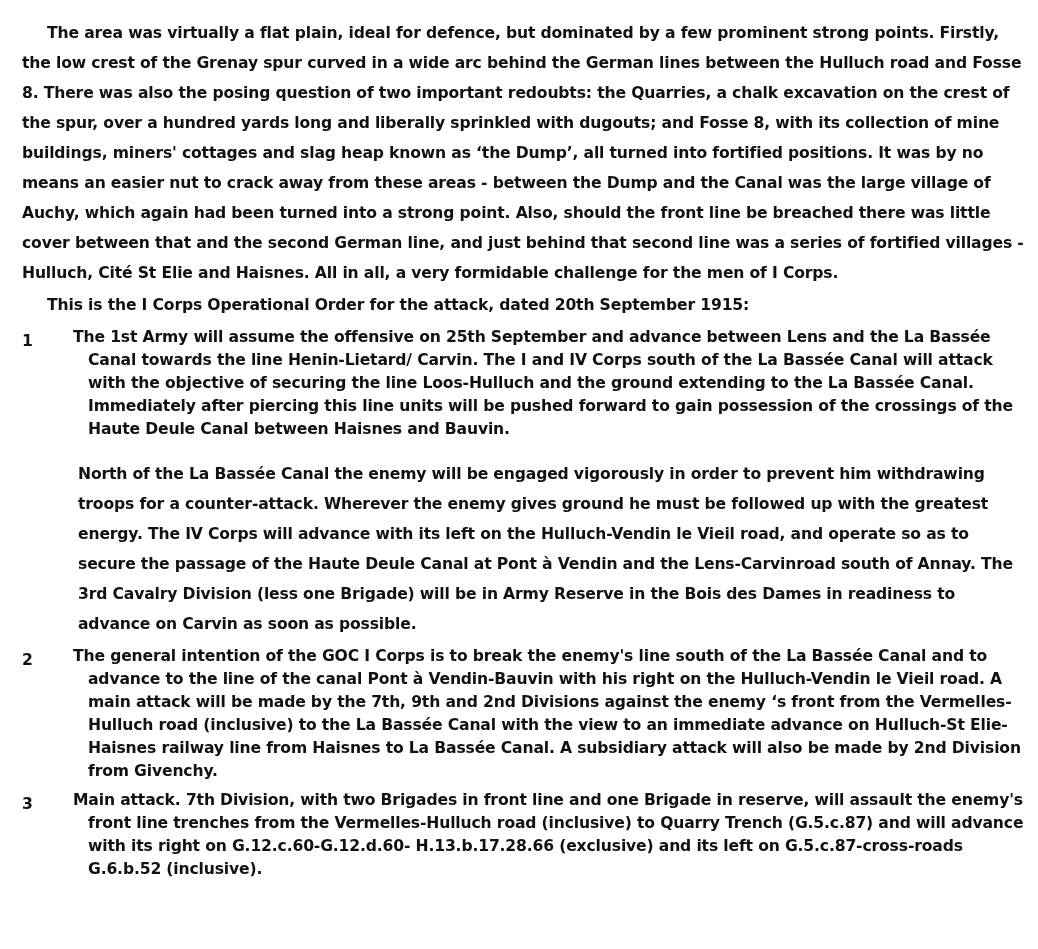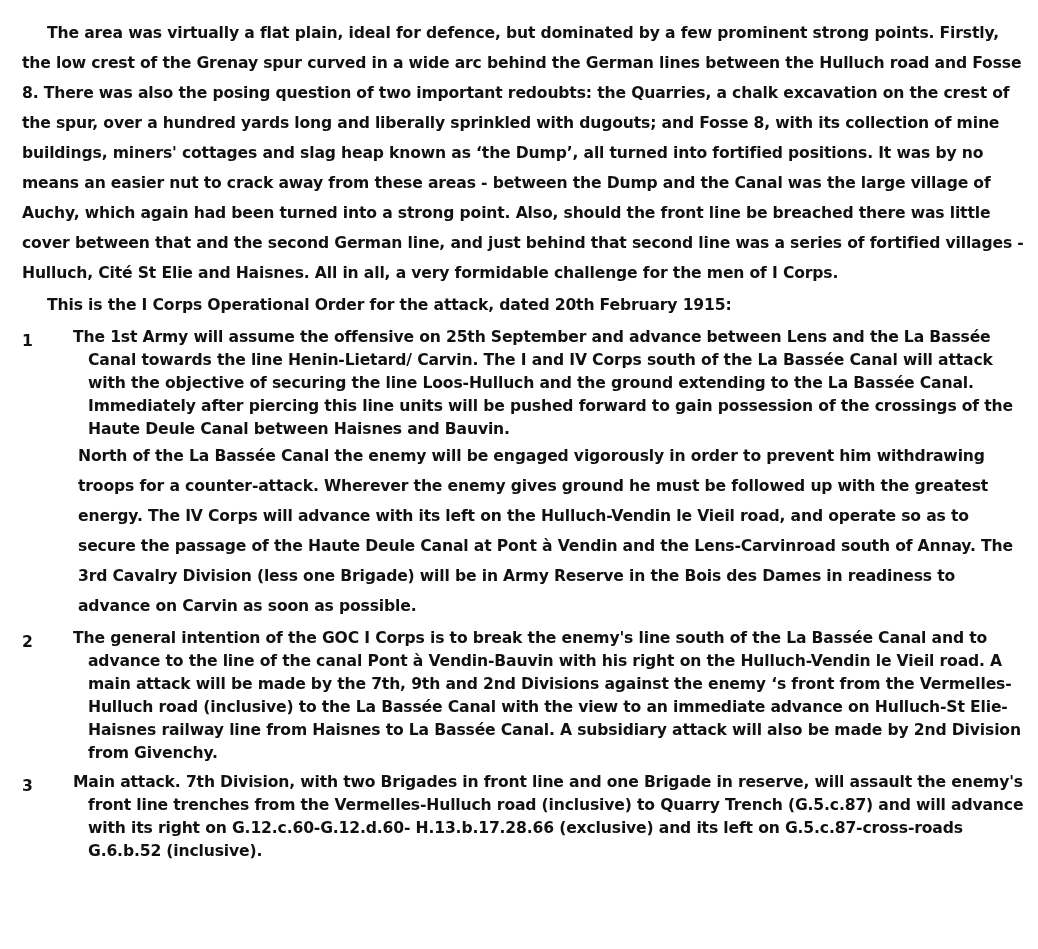--- a/index.html
+++ b/index.html
@@ -12,32 +12,32 @@
     letter-spacing: -0.15px;
   }
   .doc { position: relative; padding: 12px 14px 0 22px; }
   p { margin: 0; line-height: 30px; }
   .indent-first { text-indent: 25px; }
   .p-intro { margin-top: 6px; }
   .p-order { margin-top: 2px; }
   .item { position: relative; margin-top: 6px; padding-left: 51px; }
   .item .num { position: absolute; left: 0; top: 0; line-height: 30px; width: 20px; }
   .item .body { text-indent: -15px; padding-left: 0; line-height: 23px; margin-left: 15px; }
-  .sub { padding-left: 56px; line-height: 30px; }
+  .sub { margin-top: 18px; padding-left: 56px; line-height: 30px; }
   .item2 { margin-top: 6px; }
   .item3 { margin-top: 6px; }
 </style>
 </head>
 <body>
 
 <div class="doc">
 
   <p class="indent-first p-intro">The area was virtually a flat plain, ideal for defence, but dominated by a few prominent strong points. Firstly, the low crest of the Grenay spur curved in a wide arc behind the German lines between the Hulluch road and Fosse 8. There was also the posing question of two important redoubts: the Quarries, a chalk excavation on the crest of the spur, over a hundred yards long and liberally sprinkled with dugouts; and Fosse 8, with its collection of mine buildings, miners' cottages and slag heap known as ‘the Dump’, all turned into fortified positions. It was by no means an easier nut to crack away from these areas - between the Dump and the Canal was the large village of Auchy, which again had been turned into a strong point. Also, should the front line be breached there was little cover between that and the second German line, and just behind that second line was a series of fortified villages - Hulluch, Cité St Elie and Haisnes. All in all, a very formidable challenge for the men of I Corps.</p>
 
-  <p class="indent-first p-order">This is the I Corps Operational Order for the attack, dated 20th February 1915:</p>
+  <p class="indent-first p-order">This is the I Corps Operational Order for the attack, dated 20th September 1915:</p>
 
   <div class="item">
     <span class="num">1</span>
     <p class="body">The 1st Army will assume the offensive on 25th September and advance between Lens and the La Bassée Canal towards the line Henin-Lietard/ Carvin. The I and IV Corps south of the La Bassée Canal will attack with the objective of securing the line Loos-Hulluch and the ground extending to the La Bassée Canal. Immediately after piercing this line units will be pushed forward to gain possession of the crossings of the Haute Deule Canal between Haisnes and Bauvin.</p>
   </div>
   <p class="sub">North of the La Bassée Canal the enemy will be engaged vigorously in order to prevent him withdrawing troops for a counter-attack. Wherever the enemy gives ground he must be followed up with the greatest energy. The IV Corps will advance with its left on the Hulluch-Vendin le Vieil road, and operate so as to secure the passage of the Haute Deule Canal at Pont à Vendin and the Lens-Carvinroad south of Annay. The 3rd Cavalry Division (less one Brigade) will be in Army Reserve in the Bois des Dames in readiness to advance on Carvin as soon as possible.</p>
 
   <div class="item item2">
     <span class="num">2</span>
     <p class="body">The general intention of the GOC I Corps is to break the enemy's line south of the La Bassée Canal and to advance to the line of the canal Pont à Vendin-Bauvin with his right on the Hulluch-Vendin le Vieil road. A main attack will be made by the 7th, 9th and 2nd Divisions against the enemy ‘s front from the Vermelles-Hulluch road (inclusive) to the La Bassée Canal with the view to an immediate advance on Hulluch-St Elie-Haisnes railway line from Haisnes to La Bassée Canal. A subsidiary attack will also be made by 2nd Division from Givenchy.</p>

